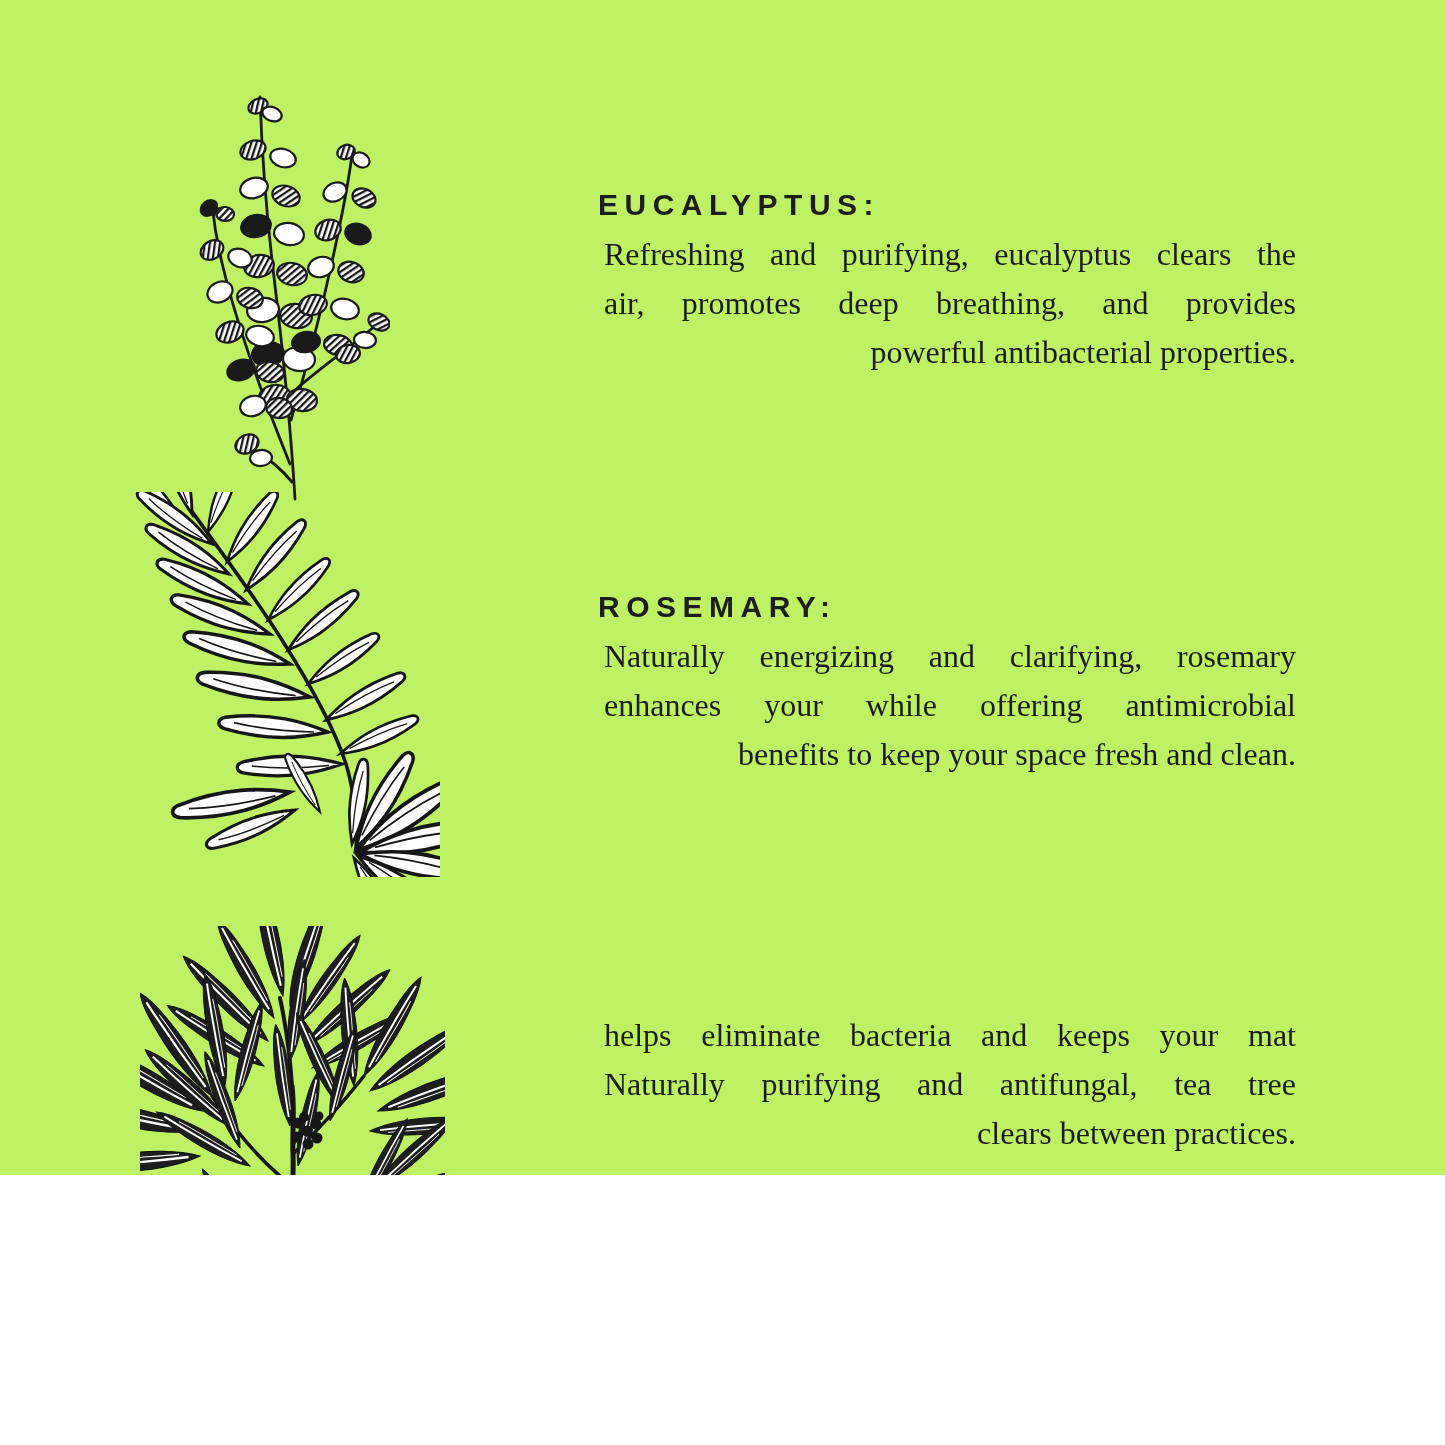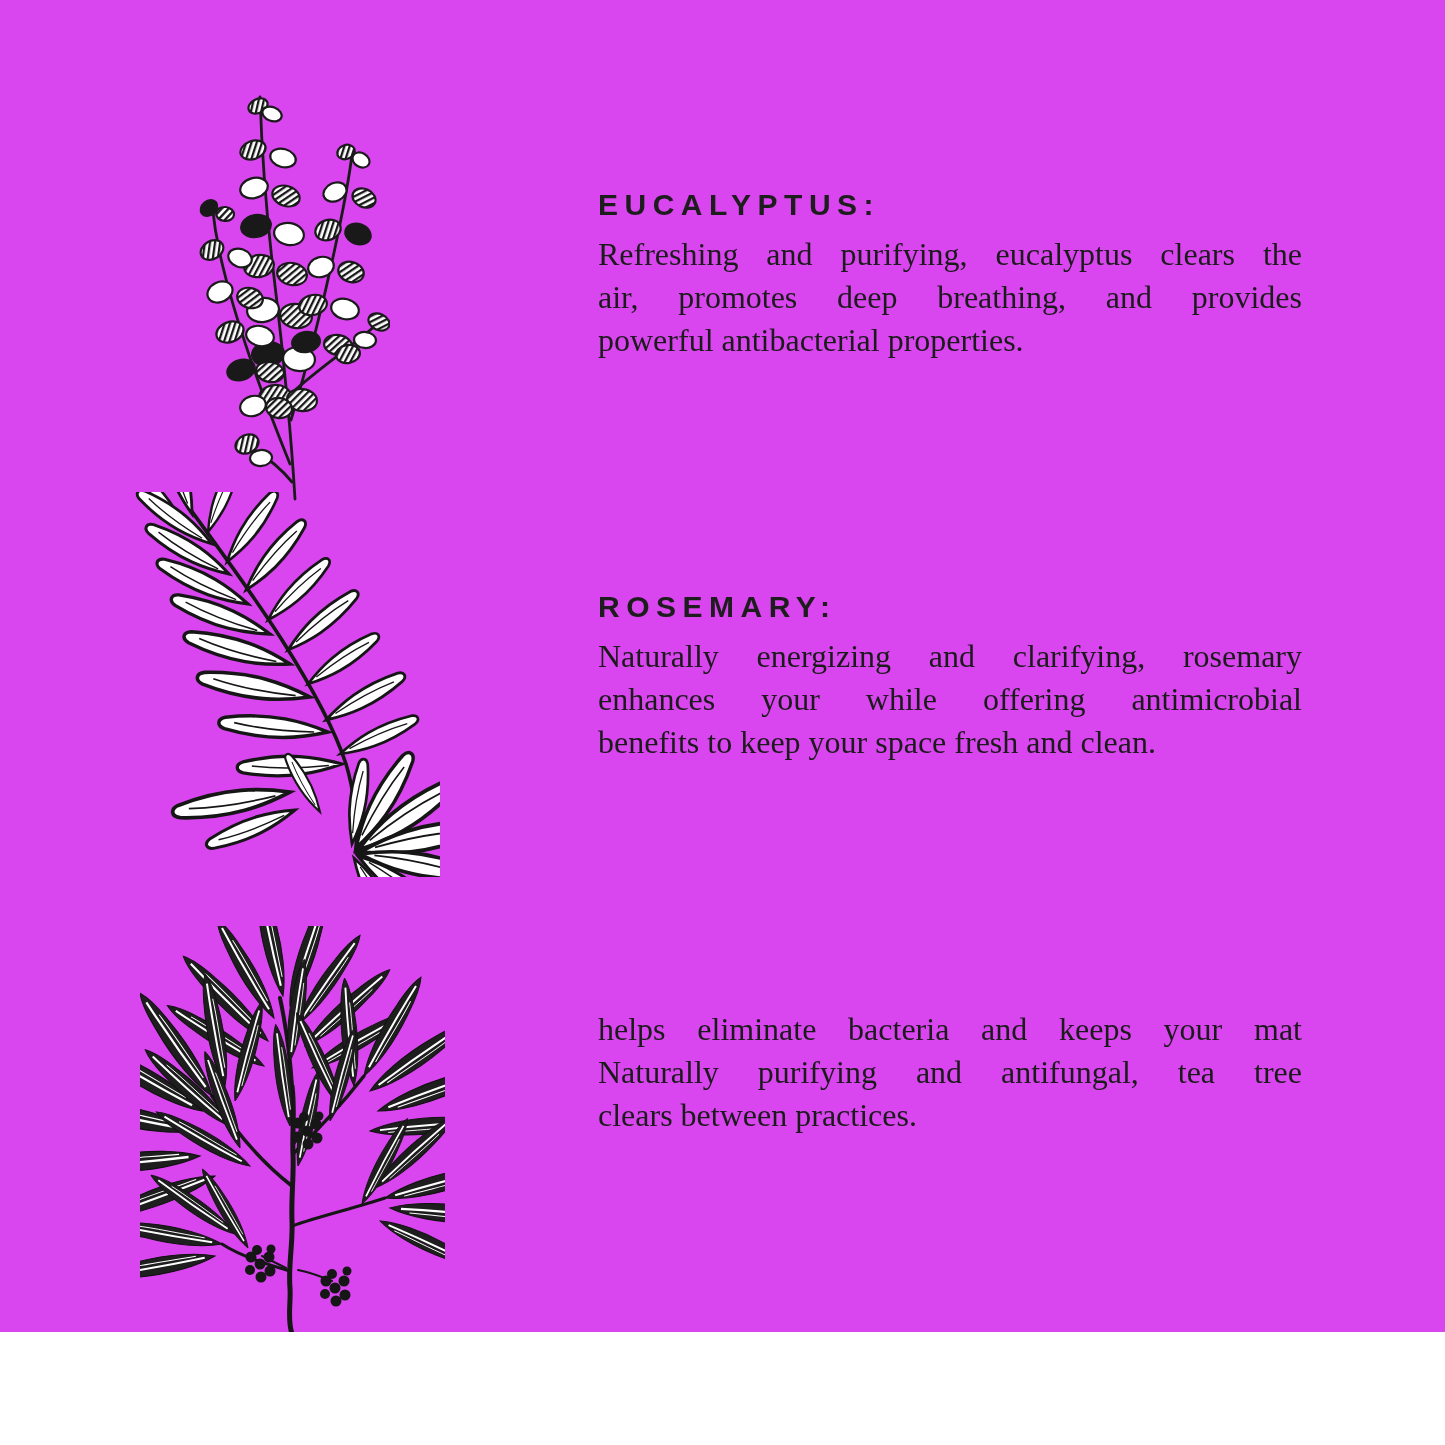--- a/index.html
+++ b/index.html
@@ -3,22 +3,22 @@
 <meta charset="utf-8">
 <style>
   html, body {
     margin: 0;
     padding: 0;
     background: #ffffff;
   }
   .page {
     position: relative;
     width: 1445px;
-    height: 1332px;
-    background: #d946ef;
+    height: 1175px;
+    background: #bef264;
     overflow: hidden;
     font-family: "Liberation Serif", serif;
   }
   .ill {
     position: absolute;
     display: block;
   }
   #ill-eucalyptus { left: 195px; top: 62px;  width: 195px; height: 440px; }
   #ill-rosemary   { left: 130px; top: 492px; width: 310px; height: 385px; }
   #ill-teatree    { left: 140px; top: 926px; width: 305px; height: 452px; }
@@ -36,30 +36,30 @@
     margin: 0 0 9px 0;
     font-family: "Liberation Sans", sans-serif;
     font-weight: 700;
     font-size: 30px;
     line-height: 38px;
     letter-spacing: 6.5px;
     color: #1d1d1d;
     white-space: nowrap;
   }
   .line {
-    margin: 0;
+    margin: 6px;
     font-family: "Liberation Serif", serif;
     font-size: 32px;
     line-height: 43px;
     color: #1b1b1b;
     text-align: justify;
     text-align-last: justify;
   }
   .line.last {
-    text-align: left;
+    text-align: right;
     text-align-last: auto;
   }
 </style>
 </head>
 <body>
 
 <div class="page">
 
   <svg id="ill-eucalyptus" class="ill" viewBox="0 0 195 440" aria-hidden="true">
     <defs>

